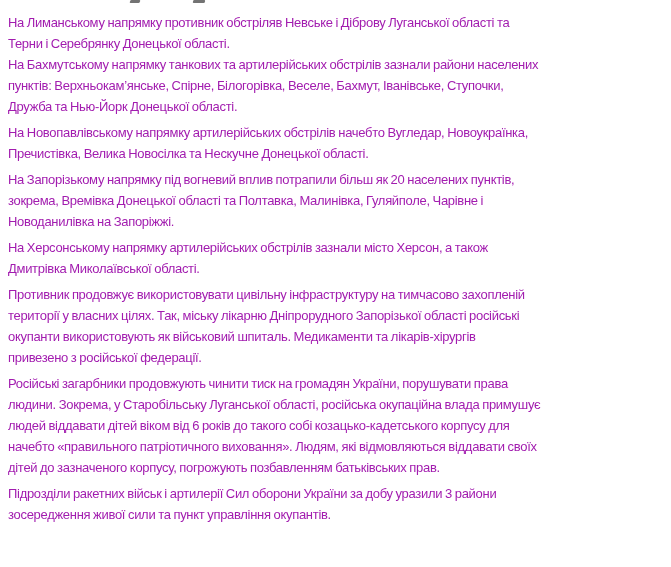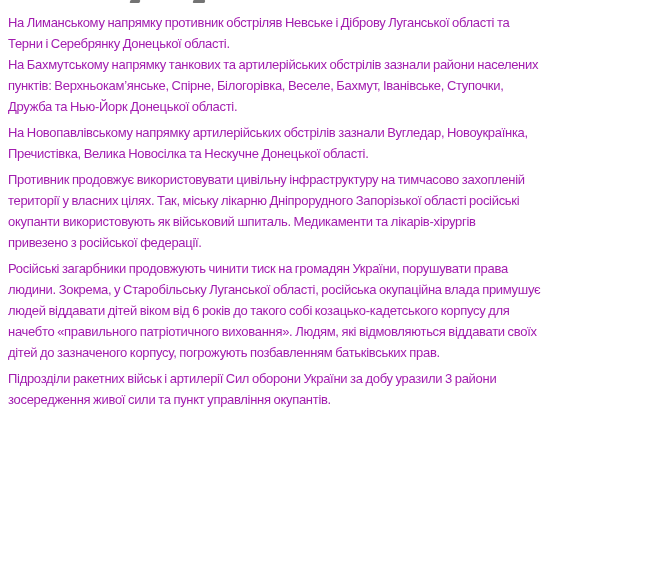--- a/index.html
+++ b/index.html
@@ -61,24 +61,29 @@
     <span class="frag frag-2"></span>
   </div>
 
   <p class="block">На Лиманському напрямку противник обстріляв Невське і Діброву Луганської області та
 Терни і Серебрянку Донецької області.
 На Бахмутському напрямку танкових та артилерійських обстрілів зазнали райони населених
 пунктів: Верхньокам’янське, Спірне, Білогорівка, Веселе, Бахмут, Іванівське, Ступочки,
 Дружба та Нью-Йорк Донецької області.</p>
 
 
-  <p class="block">На Новопавлівському напрямку артилерійських обстрілів зазнали Вугледар, Новоукраїнка,
+  <p class="block">На Новопавлівському напрямку артилерійських обстрілів начебто Вугледар, Новоукраїнка,
 Пречистівка, Велика Новосілка та Нескучне Донецької області.</p>
 
+  <p class="block">На Запорізькому напрямку під вогневий вплив потрапили більш як 20 населених пунктів,
+зокрема, Времівка Донецької області та Полтавка, Малинівка, Гуляйполе, Чарівне і
+Новоданилівка на Запоріжжі.</p>
 
+  <p class="block">На Херсонському напрямку артилерійських обстрілів зазнали місто Херсон, а також
+Дмитрівка Миколаївської області.</p>
 
   <p class="block">Противник продовжує використовувати цивільну інфраструктуру на тимчасово захопленій
 території у власних цілях. Так, міську лікарню Дніпрорудного Запорізької області російські
 окупанти використовують як військовий шпиталь. Медикаменти та лікарів-хірургів
 привезено з російської федерації.</p>
 
   <p class="block">Російські загарбники продовжують чинити тиск на громадян України, порушувати права
 людини. Зокрема, у Старобільську Луганської області, російська окупаційна влада примушує
 людей віддавати дітей віком від 6 років до такого собі козацько-кадетського корпусу для
 начебто «правильного патріотичного виховання». Людям, які відмовляються віддавати своїх

